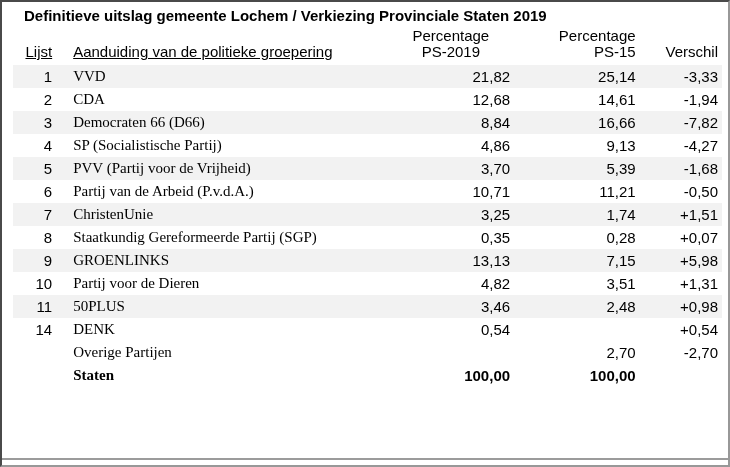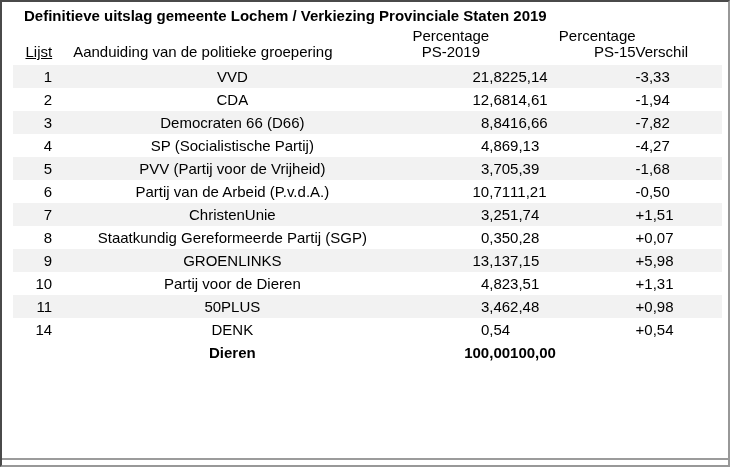--- a/index.html
+++ b/index.html
@@ -42,37 +42,37 @@
   thead th {
     font-weight: normal;
     padding: 1px 0 5px 0;
     vertical-align: bottom;
     margin-top: 25px;
   }
   .th-top, .th-label { line-height: 16px; height: 16px; white-space: nowrap; }
 
   th.h-lijst    { text-align: right; text-decoration: underline; }
   th.h-name     { text-align: left; }
-  th.h-name .th-label { padding-left: 21px; }
+  th.h-name .th-label { padding-left: 21px; text-decoration: underline; }
   th.h-ps2019   { text-align: center; }
   th.h-ps15     { text-align: right; }
-  th.h-verschil { text-align: left; padding-right: 4px; }
+  th.h-verschil { text-align: right; padding-right: 4px; }
 
   tbody td {
     height: 23px;
     padding: 0;
     line-height: 23px;
     white-space: nowrap;
     overflow: hidden;
   }
   td.c-lijst    { text-align: right; }
-  td.c-name     { text-align: center; padding-left: 21px; }
+  td.c-name     { text-align: left; padding-left: 21px; font-family: Liberation Serif, serif; }
   td.c-ps2019   { text-align: right; }
-  td.c-ps15     { }
-  td.c-verschil { padding-right: 4px; }
+  td.c-ps15     { text-align: right; }
+  td.c-verschil { text-align: right; padding-right: 4px; }
 
   tbody tr.shaded { background: #f2f2f2; }
   tbody tr.total td { font-weight: bold; }
 
   .bottom-rule {
     position: absolute;
     left: 0;
     right: 0;
     top: 456px;
     height: 2px;
@@ -196,23 +196,30 @@
     <td class="c-ps15">2,48</td>
     <td class="c-verschil">+0,98</td>
   </tr>
         <tr>
     <td class="c-lijst">14</td>
     <td class="c-name">DENK</td>
     <td class="c-ps2019">0,54</td>
     <td class="c-ps15"></td>
     <td class="c-verschil">+0,54</td>
   </tr>
+        <tr>
+    <td class="c-lijst"></td>
+    <td class="c-name">Overige Partijen</td>
+    <td class="c-ps2019"></td>
+    <td class="c-ps15">2,70</td>
+    <td class="c-verschil">-2,70</td>
+  </tr>
         <tr class="total">
     <td class="c-lijst"></td>
-    <td class="c-name">Dieren</td>
+    <td class="c-name">Staten</td>
     <td class="c-ps2019">100,00</td>
     <td class="c-ps15">100,00</td>
     <td class="c-verschil"></td>
   </tr>
       </tbody>
   </table>
 
   <div class="bottom-rule"></div>
 
 </div>

